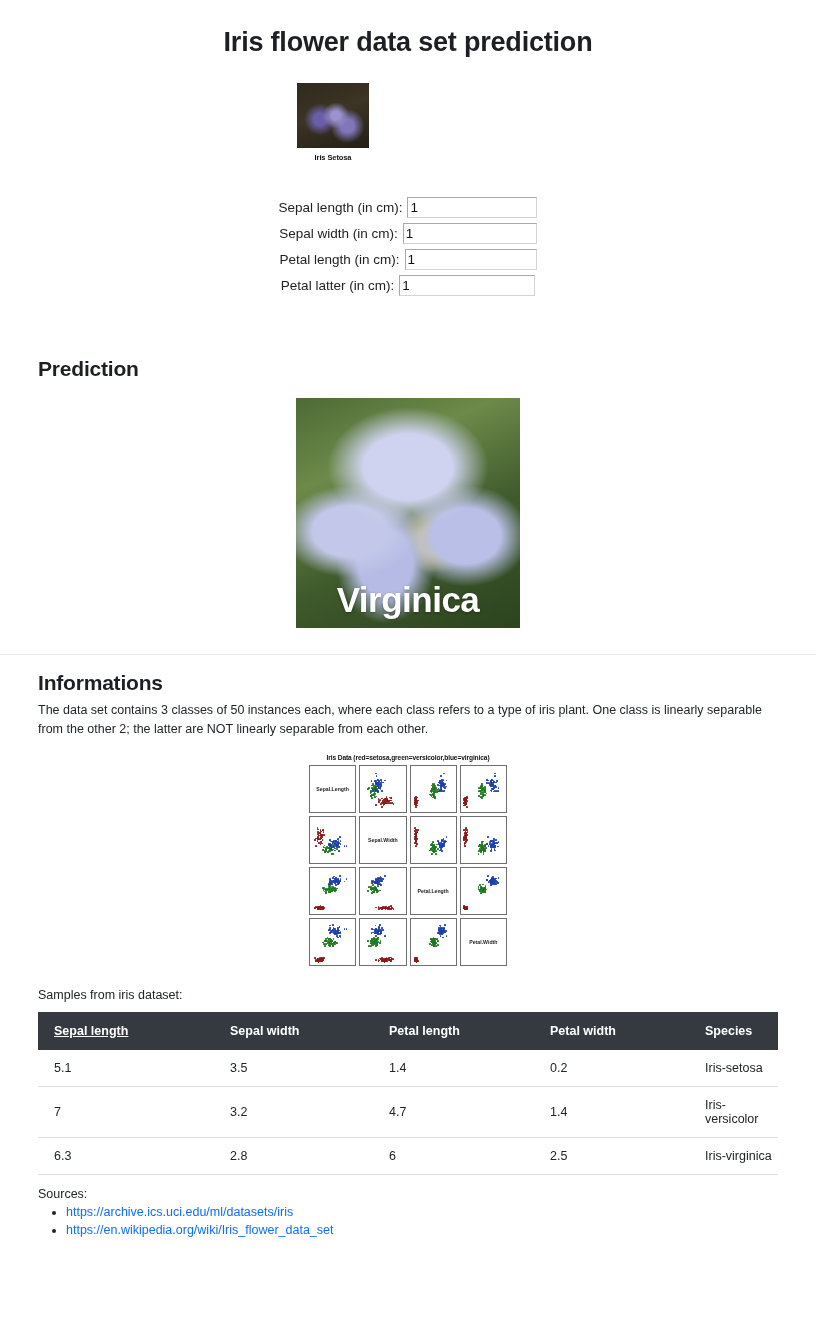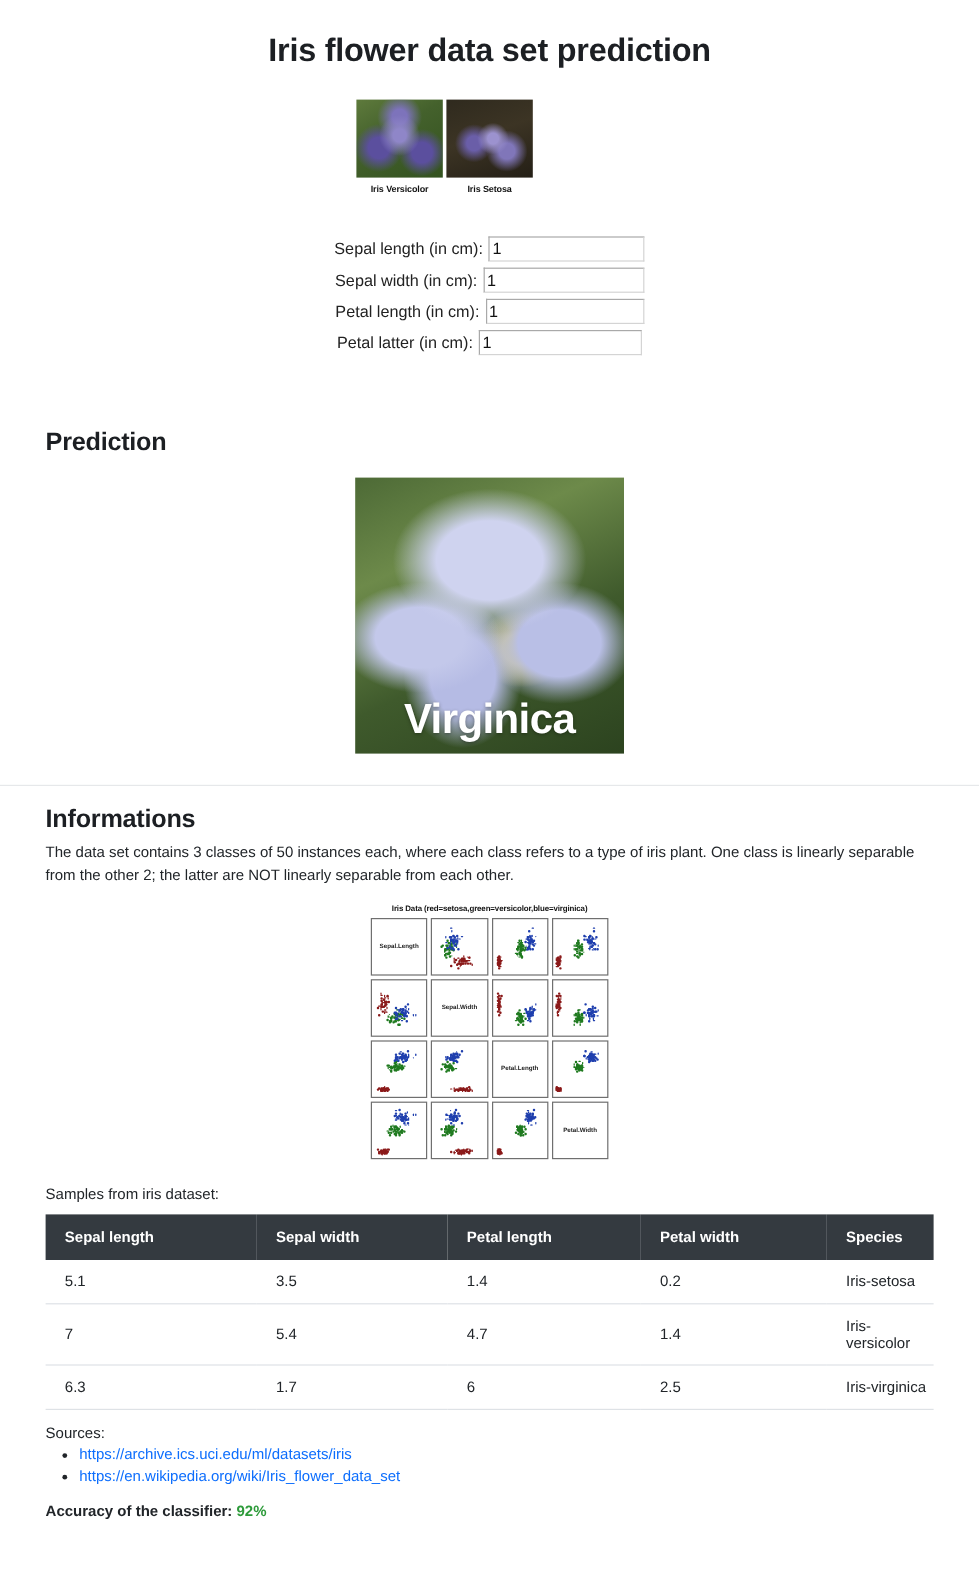--- a/index.html
+++ b/index.html
@@ -270,21 +270,21 @@
     text-align: left;
     padding: 12px 0 12px 16px;
     font-size: 12.5px;
   }
   table.samples tbody td {
     padding: 11px 0 11px 16px;
     border-bottom: 1px solid #dee2e6;
     color: #212529;
   }
   table.samples tbody tr:last-child td { border-bottom: 1px solid #dee2e6; }
-  .col1 { width: 160px; }
+  .col1 { width: 160px; text-decoration: underline; }
   .col2 { width: 143px; }
   .col3 { width: 145px; }
   .col4 { width: 139px; }
 
   
   .sources-label {
     font-size: 12.5px;
     color: #212529;
     margin: 12px 0 2px 0;
   }
@@ -312,24 +312,20 @@
 </style>
 </head>
 <body>
 
 <div class="page">
 
   <h1 class="page-title">Iris flower data set prediction</h1>
 
   <div class="species-strip-wrap">
     <div class="species-strip">
-      <div class="species-cell">
-        <div class="species-photo sp-a"></div>
-        <div class="species-caption">Iris Versicolor</div>
-      </div>
       <div class="species-cell">
         <div class="species-photo sp-b"></div>
         <div class="species-caption">Iris Setosa</div>
       </div>
     </div>
   </div>
 
   <form class="predict-form">
     <div class="form-row">
       <span class="form-label">Sepal length (in cm):</span>
@@ -2223,37 +2219,36 @@
       <tbody>
         <tr>
           <td>5.1</td>
           <td>3.5</td>
           <td>1.4</td>
           <td>0.2</td>
           <td>Iris-setosa</td>
         </tr>
         <tr>
           <td>7</td>
-          <td>5.4</td>
+          <td>3.2</td>
           <td>4.7</td>
           <td>1.4</td>
           <td>Iris-versicolor</td>
         </tr>
         <tr>
           <td>6.3</td>
-          <td>1.7</td>
+          <td>2.8</td>
           <td>6</td>
           <td>2.5</td>
           <td>Iris-virginica</td>
         </tr>
       </tbody>
     </table>
 
     <div class="sources-label">Sources:</div>
     <ul class="sources">
       <li><a href="#" class="link">https://archive.ics.uci.edu/ml/datasets/iris</a></li>
       <li><a href="#" class="link">https://en.wikipedia.org/wiki/Iris_flower_data_set</a></li>
     </ul>
 
-    <div class="accuracy-line"><span>Accuracy of the classifier:</span> <span class="accuracy-value">92%</span></div>
   </div>
 
 </div>
 
 </body></html>

